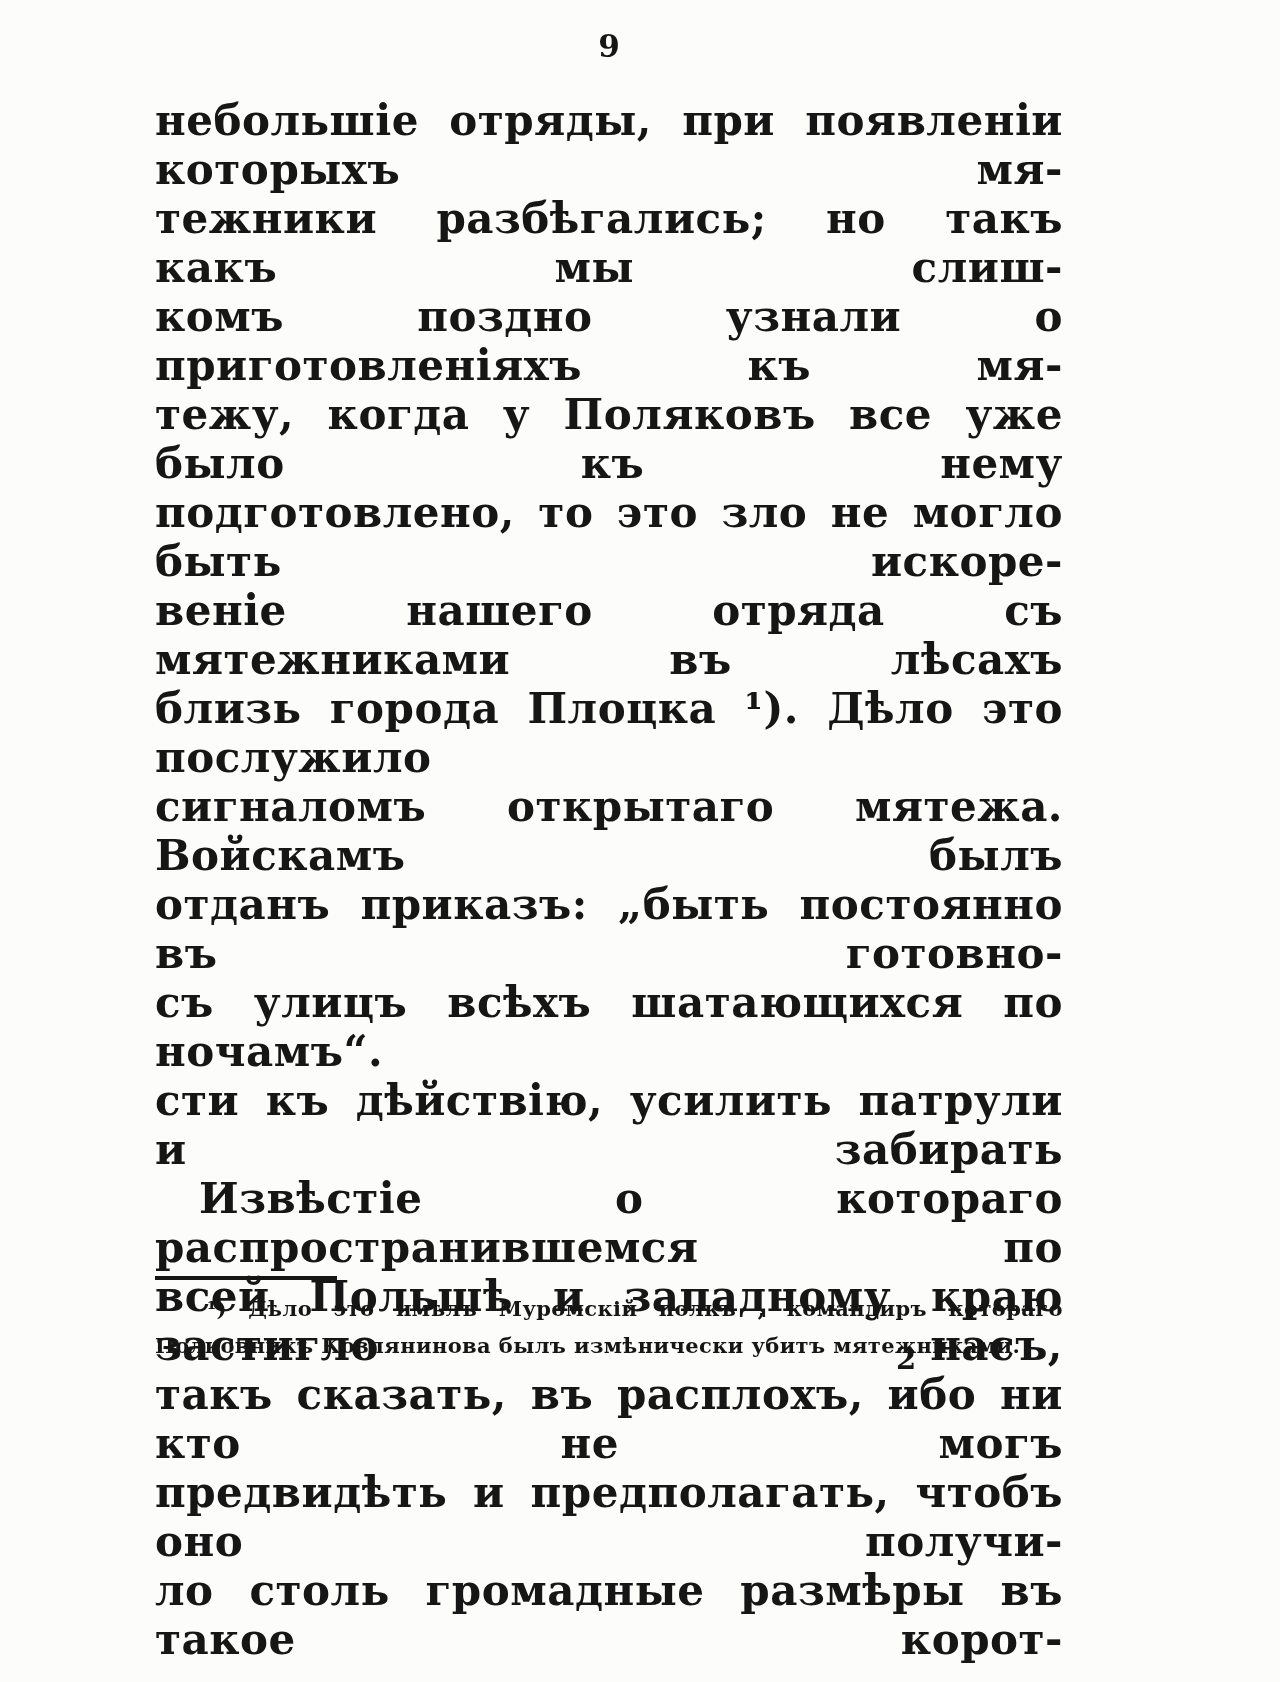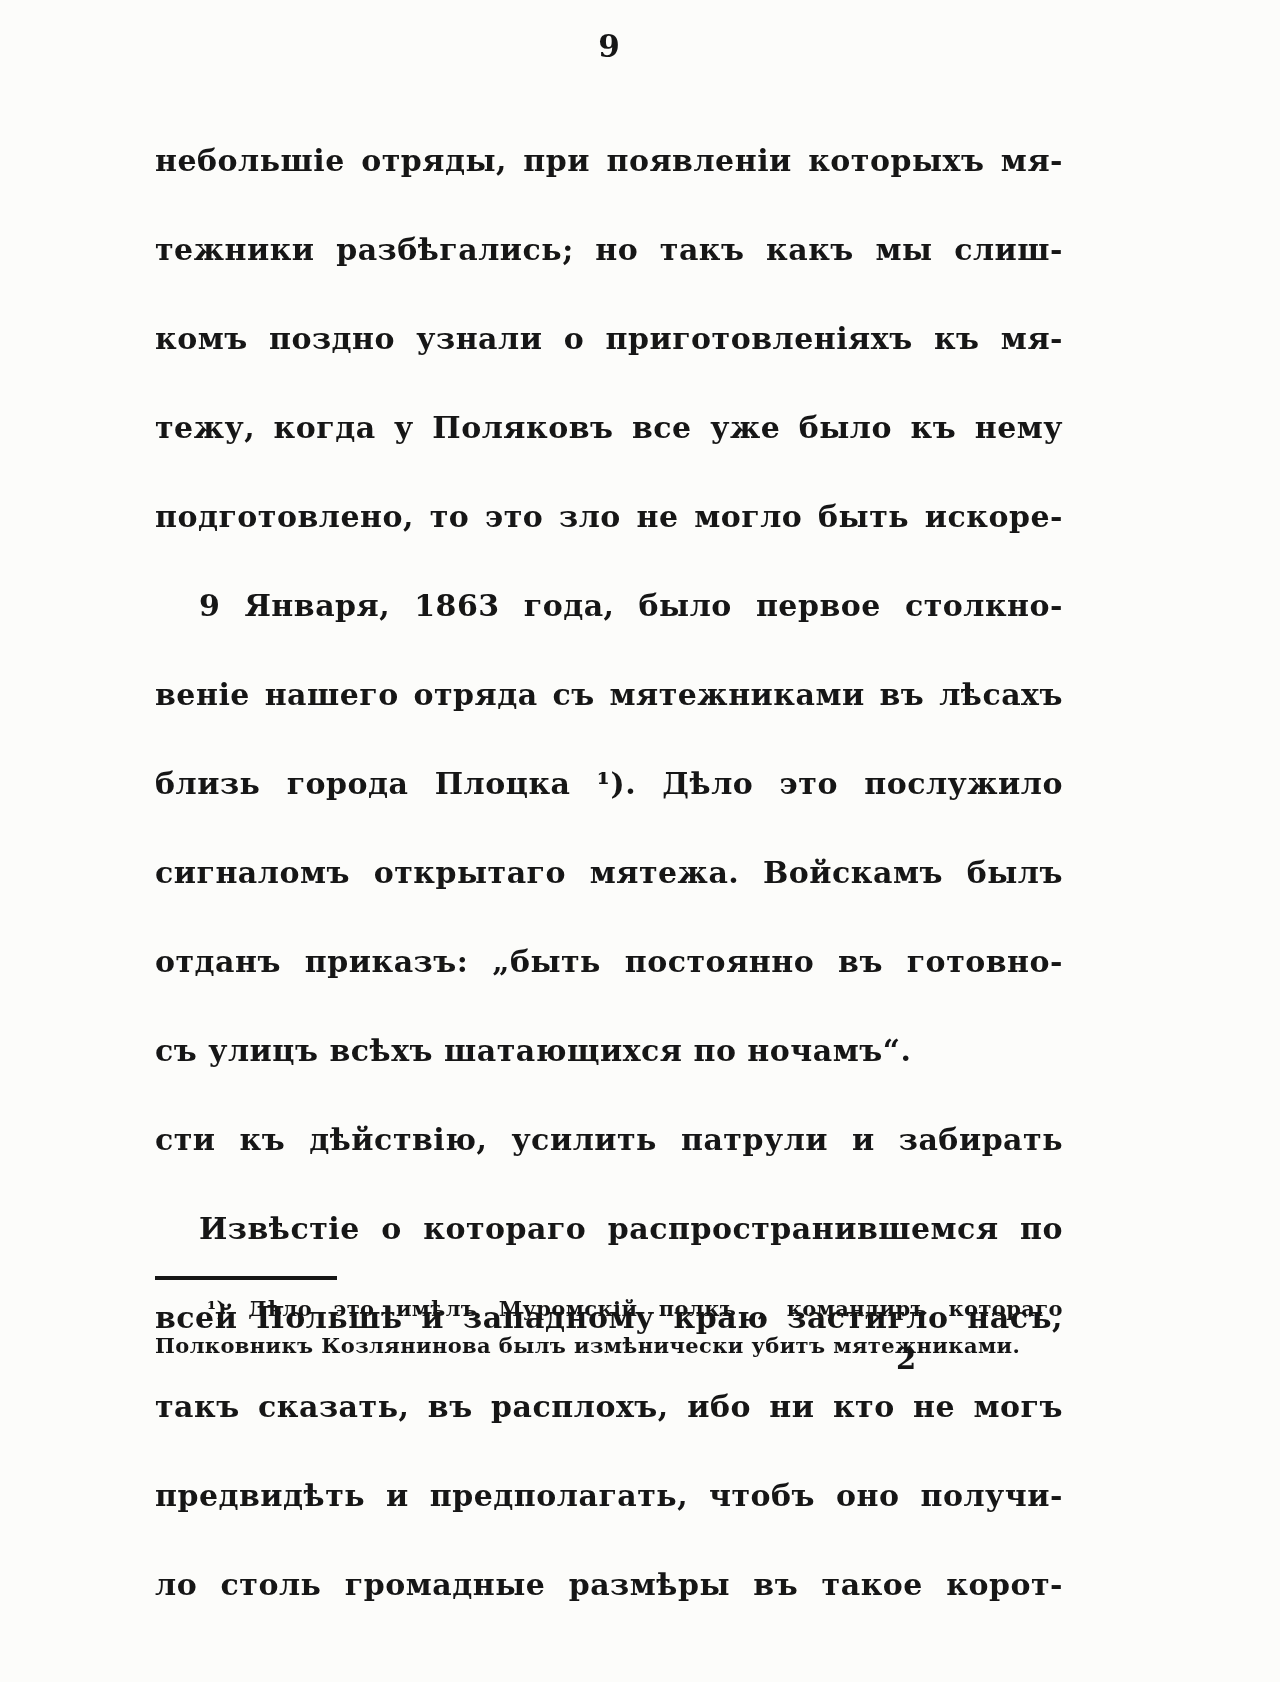--- a/index.html
+++ b/index.html
@@ -22,28 +22,27 @@
     font-size: 31px;
     font-weight: bold;
   }
   .text-block {
     position: absolute;
     left: 155px;
     top: 96px;
     width: 908px;
   }
   .line {
-    font-size: 30px;
+    font-size: 42px;
     font-weight: bold;
     line-height: 49px;
     letter-spacing: 0.5px;
     text-align: justify;
     text-align-last: justify;
     min-height: 49px;
-    margin-top: 40px;
   }
   .line.last { text-align-last: left; }
   .line.ind  { text-indent: 44px; }
   .italic    { }
   .footnote-rule {
     position: absolute;
     left: 155px;
     top: 1276px;
     width: 182px;
     height: 0;
@@ -80,21 +79,20 @@
 
   <div class="page-number">9</div>
 
   <div class="text-block">
     <div class="line">небольшіе отряды, при появленіи которыхъ мя-</div>
     <div class="line">тежники разбѣгались; но такъ какъ мы слиш-</div>
     <div class="line">комъ поздно узнали о приготовленіяхъ къ мя-</div>
     <div class="line">тежу, когда у Поляковъ все уже было къ нему</div>
     <div class="line">подготовлено, то это зло не могло быть искоре-</div>
 
-    <div class="line ind">9 Января, 1863 года, было первое столкно-</div>
     <div class="line">веніе нашего отряда съ мятежниками въ лѣсахъ</div>
     <div class="line"><span>близь города </span><span class="italic">Плоцка</span><span> ¹).  Дѣло это послужило</span></div>
     <div class="line">сигналомъ открытаго мятежа.  Войскамъ былъ</div>
     <div class="line">отданъ приказъ:  „быть постоянно въ готовно-</div>
     <div class="line last">съ улицъ всѣхъ шатающихся по ночамъ“.</div>
     <div class="line">сти къ дѣйствію, усилить патрули и забирать</div>
 
     <div class="line ind">Извѣстіе о котораго распространившемся по</div>
     <div class="line">всей Польшѣ и западному краю застигло насъ,</div>
     <div class="line">такъ сказать, въ расплохъ, ибо ни кто не могъ</div>

